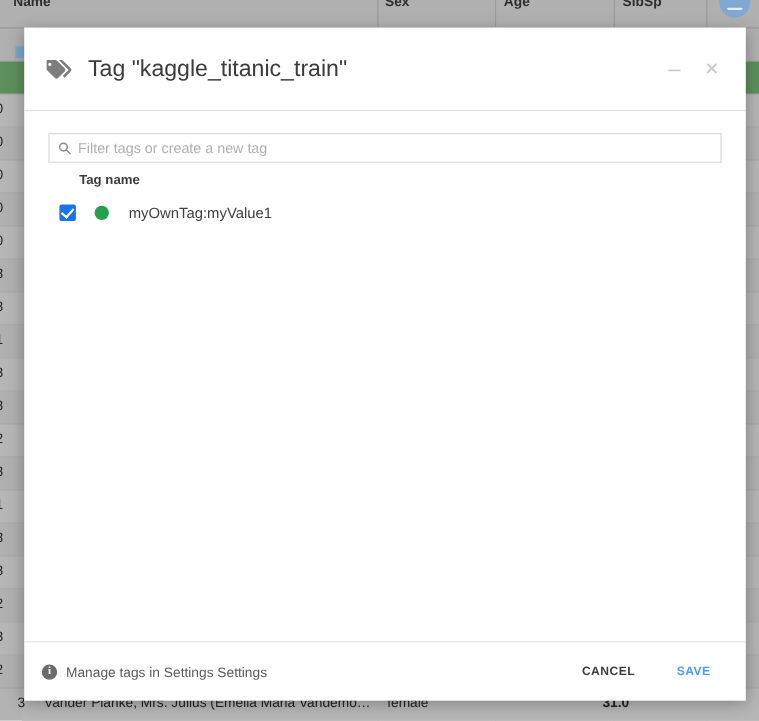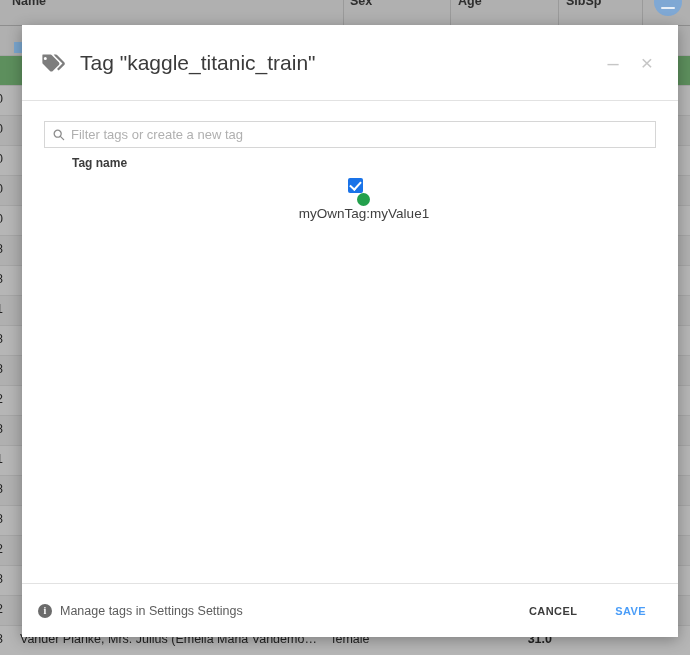--- a/index.html
+++ b/index.html
@@ -173,21 +173,20 @@
     font-weight: bold;
     color: #3c3c3c;
   }
 
   .tag-row {
     display: flex;
     align-items: center;
     height: 30px;
     margin-top: 8px;
     padding-left: 10px;
-    flex-direction: column;
   }
   .tag-checkbox {
     width: 15px;
     height: 15px;
     flex: 0 0 15px;
     background: #1a73e8;
     border-radius: 2px;
     position: relative;
   }
   .tag-checkbox::after {
@@ -322,21 +321,21 @@
     </div>
     <div class="bg-row alt" style="top: 536px;">
       <div class="bg-cell" style="left: -4px; width: 18px;">2</div>
     </div>
     <div class="bg-row" style="top: 566px;">
       <div class="bg-cell" style="left: -4px; width: 18px;">8</div>
     </div>
     <div class="bg-row alt" style="top: 596px;">
       <div class="bg-cell" style="left: -4px; width: 18px;">2</div>
     </div>
-    <div class="bg-row" style="top: 626px;">
+    <div class="bg-row" style="top: 626px; margin-left: 20px;">
       <div class="bg-cell" style="left: -4px; width: 18px;">3</div>
       <div class="bg-cell" style="left: 20px; width: 318px;">Vander Planke, Mrs. Julius (Emelia Maria Vandemo…</div>
       <div class="bg-cell" style="left: 332px; width: 95px;">female</div>
       <div class="bg-cell num" style="left: 458px; width: 94px; font-weight: bold;">31.0</div>
     </div>
     <div class="bg-cell blue" style="left: 14px; top: 42px; width: 8px; height: 11px;"></div>
   </div>
 
 <div id="tag-dialog">
 

